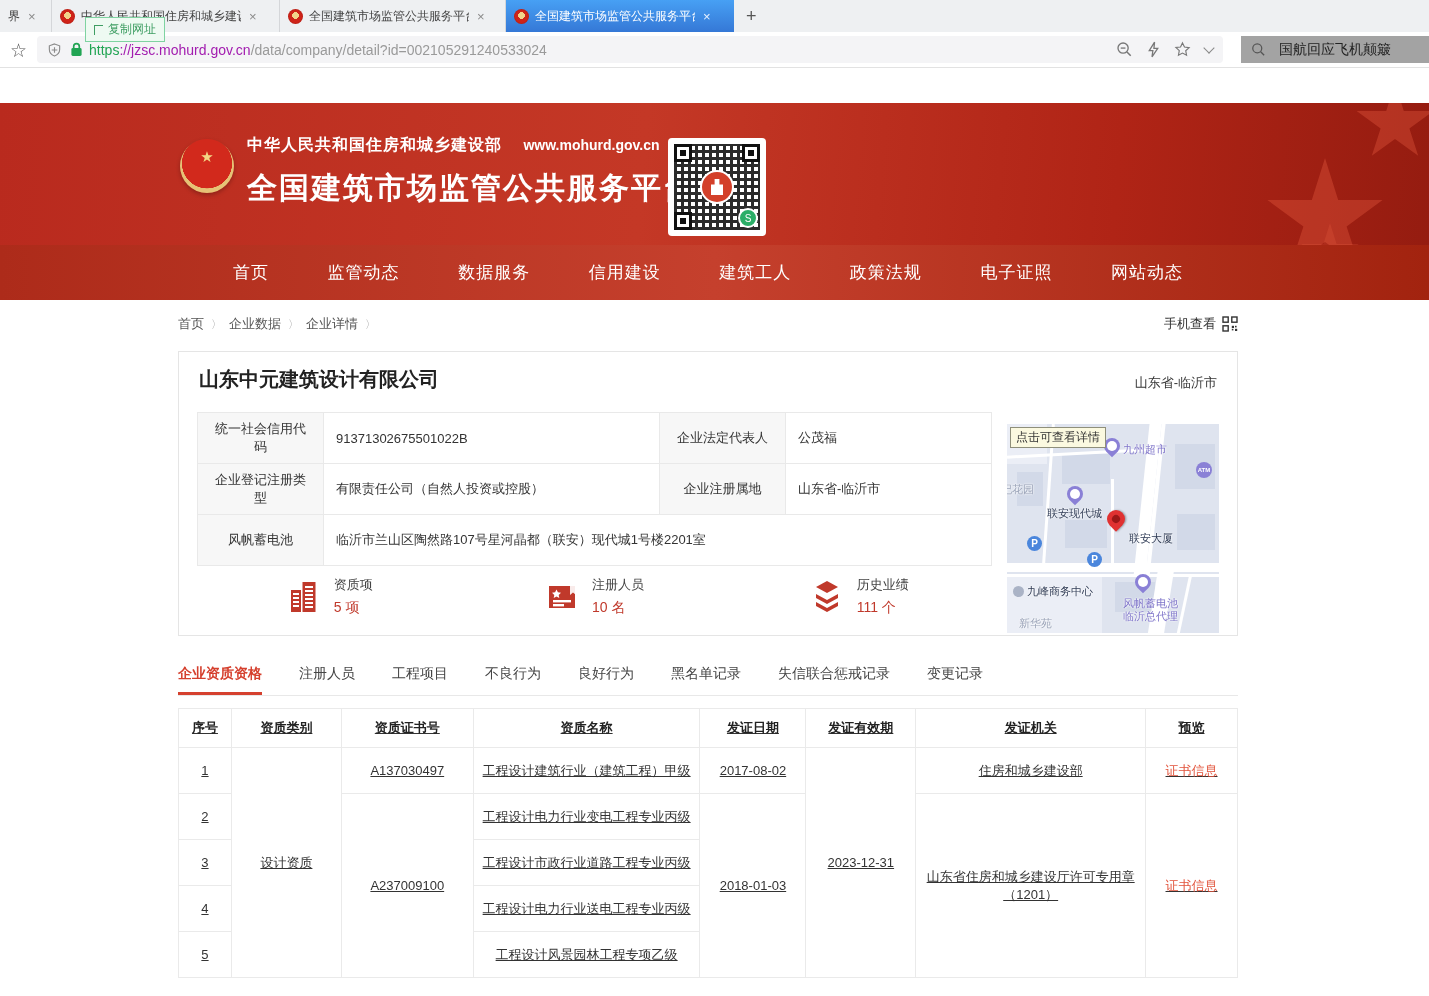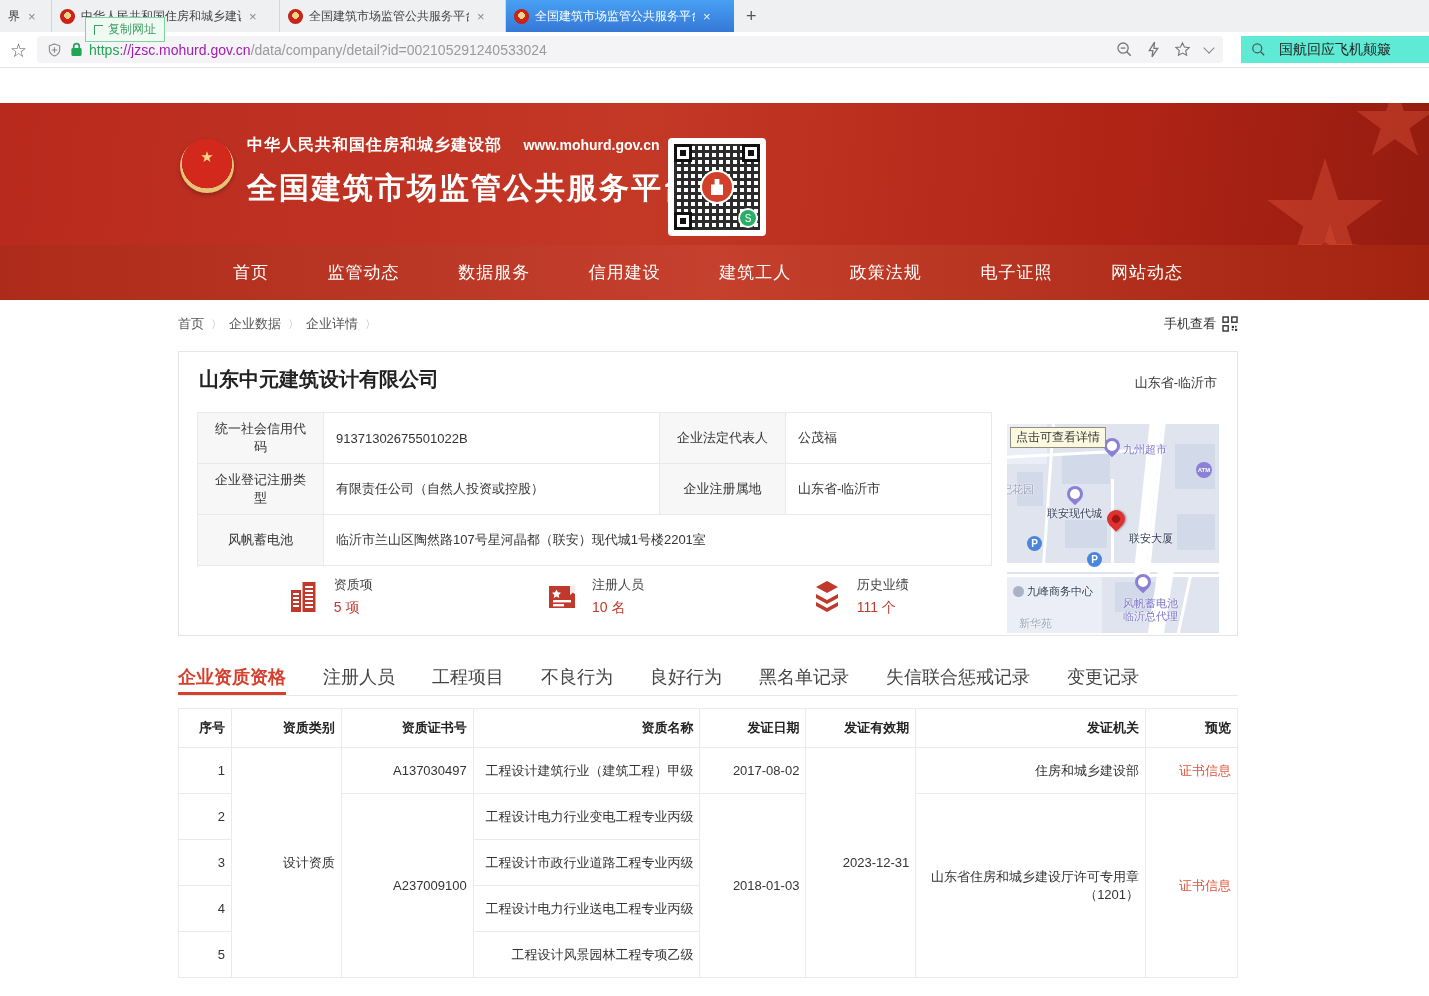--- a/index.html
+++ b/index.html
@@ -26,21 +26,21 @@
   .bookmark-star { font-size:19px; color:#555; margin:0 10px 0 10px; font-family:"DejaVu Sans",sans-serif; }
   .url-field { width:1210px; height:27px; background:#f4f4f6; border-radius:4px; display:flex; align-items:center;
     padding:0 10px; font-size:14px; }
   .url-text { white-space:nowrap; overflow:hidden; margin-left:6px; }
   .u-scheme { color:#21a453; }
   .u-host { color:#a21caf; }
   .u-path { color:#9a9a9a; }
   .url-icons { margin-left:auto; display:flex; align-items:center; gap:14px; }
   .chev { width:8px; height:8px; border-right:1.5px solid #888; border-bottom:1.5px solid #888;
     transform:rotate(45deg); margin-top:-4px; }
-  .quick-search { margin-left:18px; flex:1; height:27px; background:#5eead4; display:flex; align-items:center;
+  .quick-search { margin-left:18px; flex:1; height:27px; background:#a3a3a3; display:flex; align-items:center;
     padding:0 10px; gap:13px; }
   .quick-search input { border:none; background:transparent; outline:none; font-size:14px; color:#222; width:140px;
     font-family:inherit; }
 
   .gap { height:35px; background:#fff; }
 
   
   .banner { height:142px; position:relative; overflow:hidden;
     background:linear-gradient(95deg,#b92a1e 0%,#c43826 45%,#b02416 78%,#951c10 100%); }
   .deco-star { position:absolute; background:rgba(255,110,80,.28);
@@ -128,25 +128,25 @@
     font-size:10px; font-weight:bold; text-align:center; line-height:15px; z-index:3; }
   .atm { position:absolute; width:16px; height:16px; border-radius:50%; background:#8a80d6; color:#fff;
     font-size:6px; font-weight:bold; text-align:center; line-height:16px; z-index:3; }
   .redpin { position:absolute; width:18px; height:18px; border-radius:50% 50% 50% 0; transform:rotate(-45deg);
     background:#e03131; box-shadow:1px 1px 2px rgba(0,0,0,.3); z-index:5; }
   .redpin i { position:absolute; inset:5px; background:#9b1717; border-radius:50%; display:block; }
   .graydot { position:absolute; width:11px; height:11px; border-radius:50%; background:#aab3c6; z-index:3; }
 
   
   .tabs2 { margin-top:25px; border-bottom:1px solid #e8e8e8; display:flex; height:35px; }
-  .tab2 { margin-right:37px; font-size:18px; color:#444; cursor:pointer; padding-top:4px; }
+  .tab2 { margin-right:37px; font-size:14px; color:#444; cursor:pointer; padding-top:4px; }
   .tab2.active { color:#d5402e; border-bottom:3px solid #d5402e; font-weight:bold; }
 
   
-  .qtable { margin-top:12px; width:1060px; border-collapse:collapse; font-size:13px; text-align:right; }
+  .qtable { margin-top:12px; width:1060px; border-collapse:collapse; font-size:13px; text-align:center;text-decoration:underline; }
   .qtable th, .qtable td { border:1px solid #eaeaea; padding:4px 6px; }
   .qtable th { height:39px; font-size:13px; color:#222; font-weight:bold; background:#fff; }
   .qtable td { height:46px; color:#333; }
   .link-red { color:#e2533b; cursor:pointer; }
   .c1{width:53px;} .c2{width:110px;} .c3{width:132px;} .c4{width:227px;}
   .c5{width:106px;} .c6{width:110px;} .c7{width:230px;} .c8{width:92px;}
 </style>
 </head>
 <body>
 

